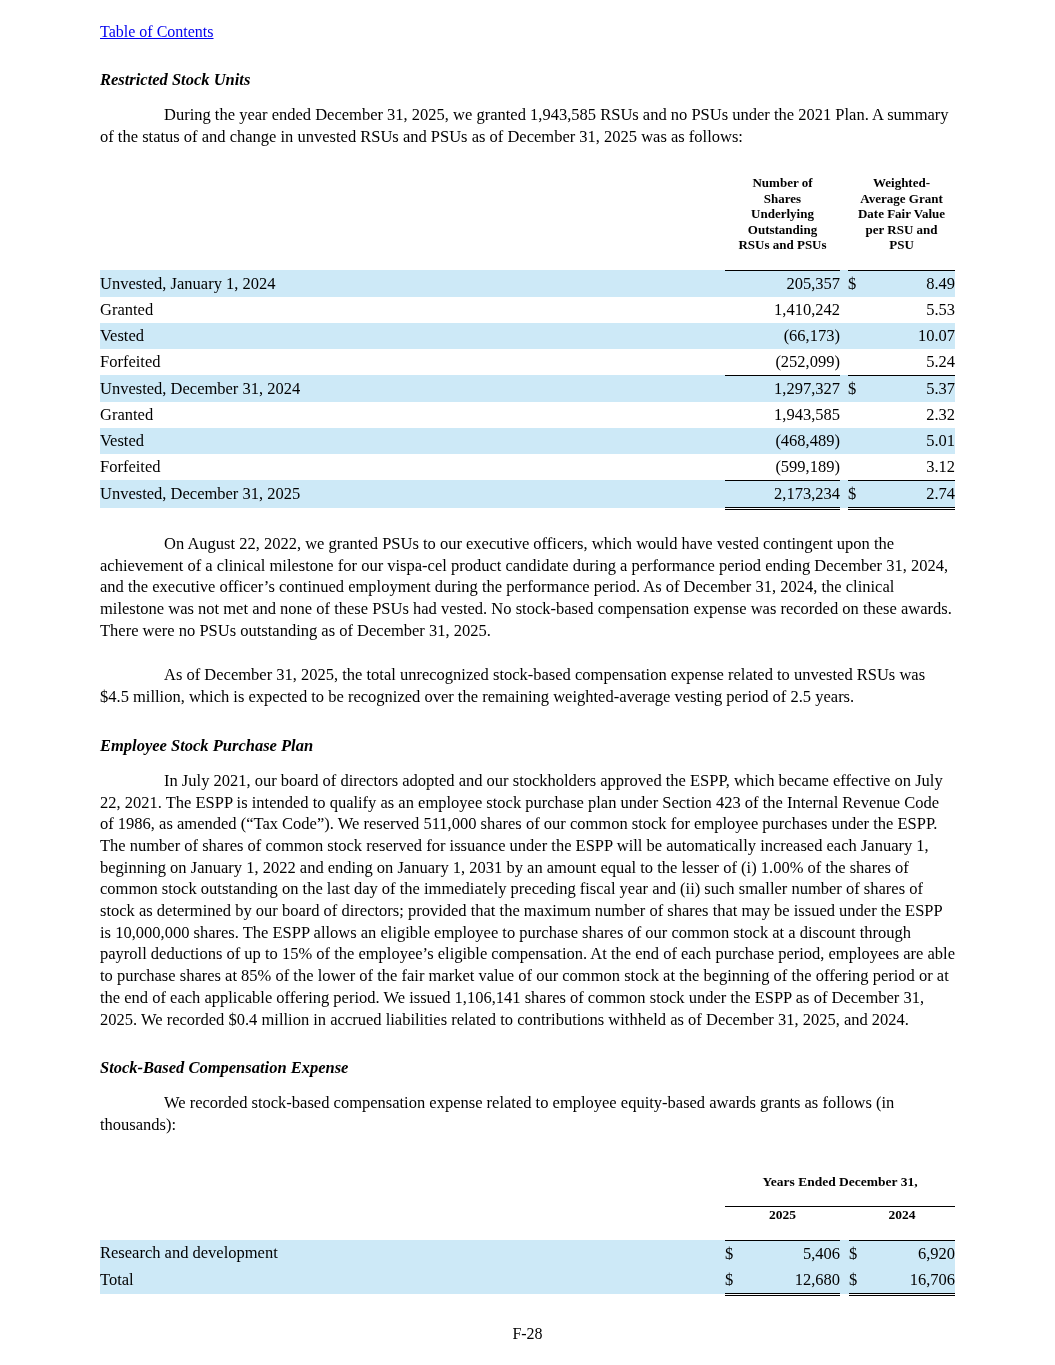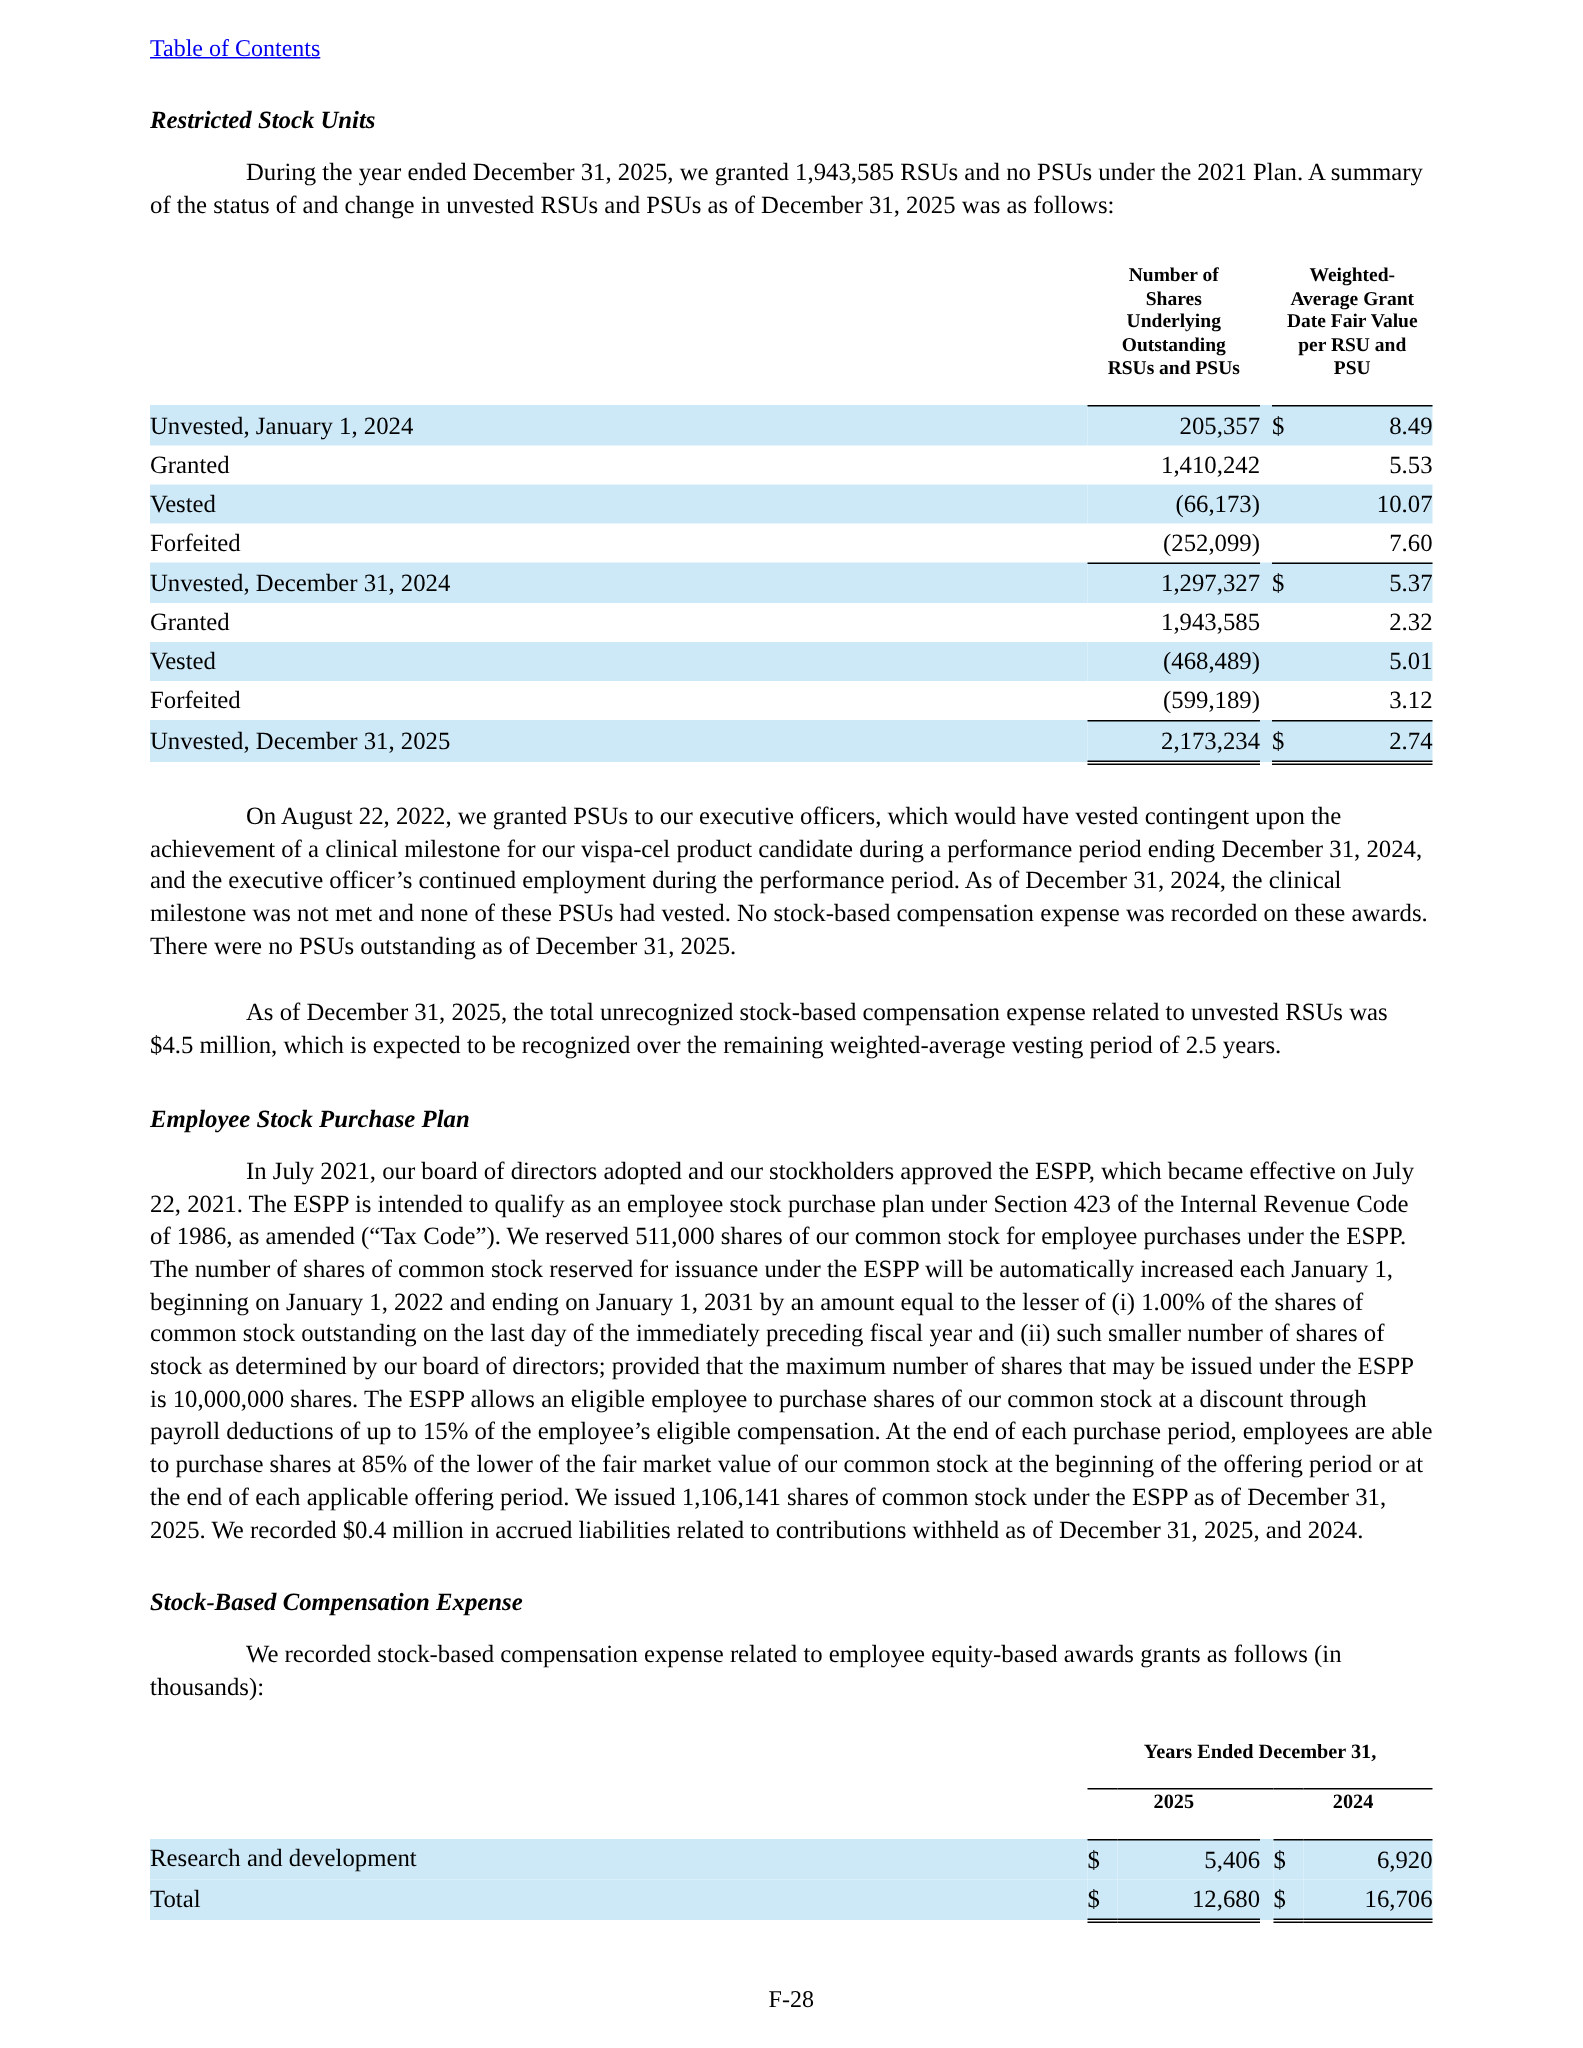--- a/index.html
+++ b/index.html
@@ -34,21 +34,21 @@
     padding-bottom: 17px;
   }
   table.fin tbody td { height: 26px; vertical-align: middle; }
   .lbl { text-align: left; padding-left: 4px; }
   .num { text-align: right; padding-right: 4px; }
   .cur { text-align: left; padding-left: 2px; }
   .hl td { background: var(--hl); }
   .bb { border-bottom: 1px solid #000; }
   .dbb { border-bottom: 3px double #000; }
 
-  #tbl2 { margin-top: 24px; }
+  #tbl2 { margin-top: 38px; }
   #tbl2 th.years { font-size: 13.5px; }
   #tbl2 th.yr { font-size: 13.5px; }
 
   .footer {
     position: absolute; left: 0; right: 0; bottom: 22px;
     text-align: center; font-size: 16px;
   }
 </style>
 </head>
 <body>
@@ -105,21 +105,21 @@
         <td class="num">(66,173)</td>
         <td></td>
         <td class="cur"></td>
         <td class="num">10.07</td>
       </tr>
       <tr>
         <td class="lbl">Forfeited</td>
         <td class="num bb">(252,099)</td>
         <td></td>
         <td class="cur bb"></td>
-        <td class="num bb">7.60</td>
+        <td class="num bb">5.24</td>
       </tr>
       <tr class="hl">
         <td class="lbl">Unvested, December 31, 2024</td>
         <td class="num">1,297,327</td>
         <td></td>
         <td class="cur">$</td>
         <td class="num">5.37</td>
       </tr>
       <tr>
         <td class="lbl">Granted</td>

